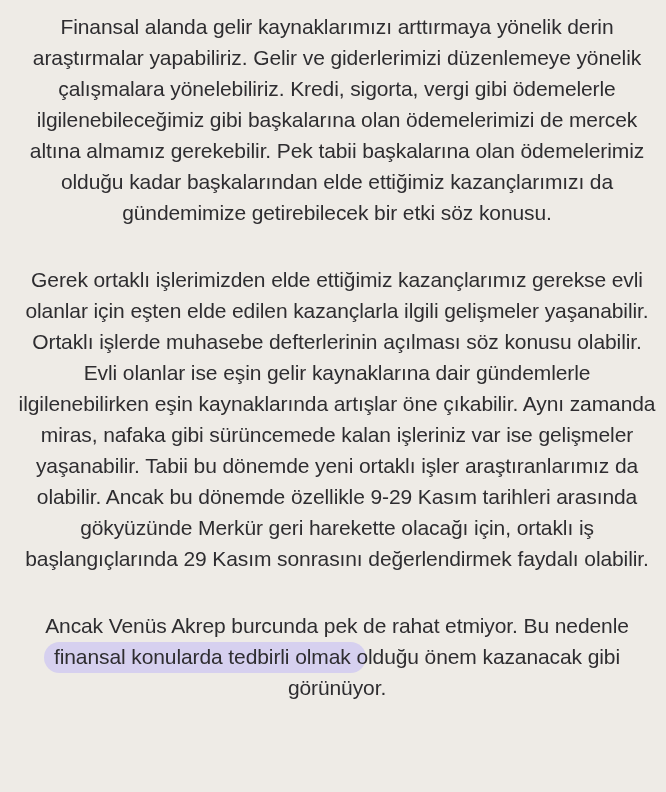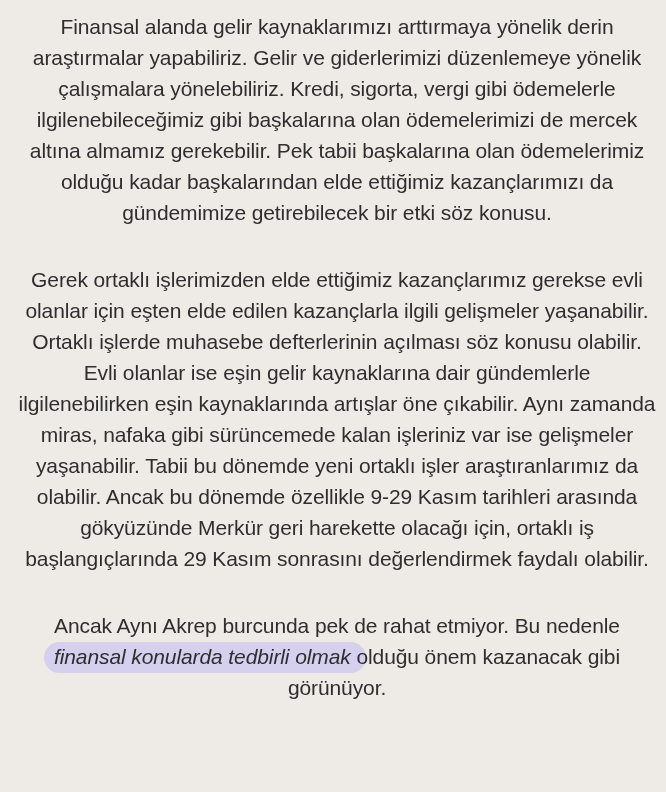--- a/index.html
+++ b/index.html
@@ -32,25 +32,24 @@
   .article p:last-child {
     margin-bottom: 0;
   }
   .hl {
     background: #d6d0ef;
     border-radius: 16px;
     padding: 3px 15px 5px 10px;
     margin: 0 -15px 0 -10px;
     -webkit-box-decoration-break: clone;
     box-decoration-break: clone;
-    font-style: italic;
   }
 </style>
 </head>
 <body>
 
 <div class="page">
   <div class="article">
     <p>Finansal alanda gelir kaynaklarımızı arttırmaya yönelik derin araştırmalar yapabiliriz. Gelir ve giderlerimizi düzenlemeye yönelik çalışmalara yönelebiliriz. Kredi, sigorta, vergi gibi ödemelerle ilgilenebileceğimiz gibi başkalarına olan ödemelerimizi de mercek altına almamız gerekebilir. Pek tabii başkalarına olan ödemelerimiz olduğu kadar başkalarından elde ettiğimiz kazançlarımızı da gündemimize getirebilecek bir etki söz konusu.</p>
     <p>Gerek ortaklı işlerimizden elde ettiğimiz kazançlarımız gerekse evli olanlar için eşten elde edilen kazançlarla ilgili gelişmeler yaşanabilir. Ortaklı işlerde muhasebe defterlerinin açılması söz konusu olabilir. Evli olanlar ise eşin gelir kaynaklarına dair gündemlerle ilgilenebilirken eşin kaynaklarında artışlar öne çıkabilir. Aynı zamanda miras, nafaka gibi sürüncemede kalan işleriniz var ise gelişmeler yaşanabilir. Tabii bu dönemde yeni ortaklı işler araştıranlarımız da olabilir. Ancak bu dönemde özellikle 9-29 Kasım tarihleri arasında gökyüzünde Merkür geri harekette olacağı için, ortaklı iş başlangıçlarında 29 Kasım sonrasını değerlendirmek faydalı olabilir.</p>
-    <p><span>Ancak Aynı Akrep burcunda pek de rahat etmiyor. Bu nedenle </span><span class="hl">finansal konularda tedbirli olmak</span><span> olduğu önem kazanacak gibi görünüyor.</span></p>
+    <p><span>Ancak Venüs Akrep burcunda pek de rahat etmiyor. Bu nedenle </span><span class="hl">finansal konularda tedbirli olmak</span><span> olduğu önem kazanacak gibi görünüyor.</span></p>
   </div>
 </div>
 
 </body></html>

